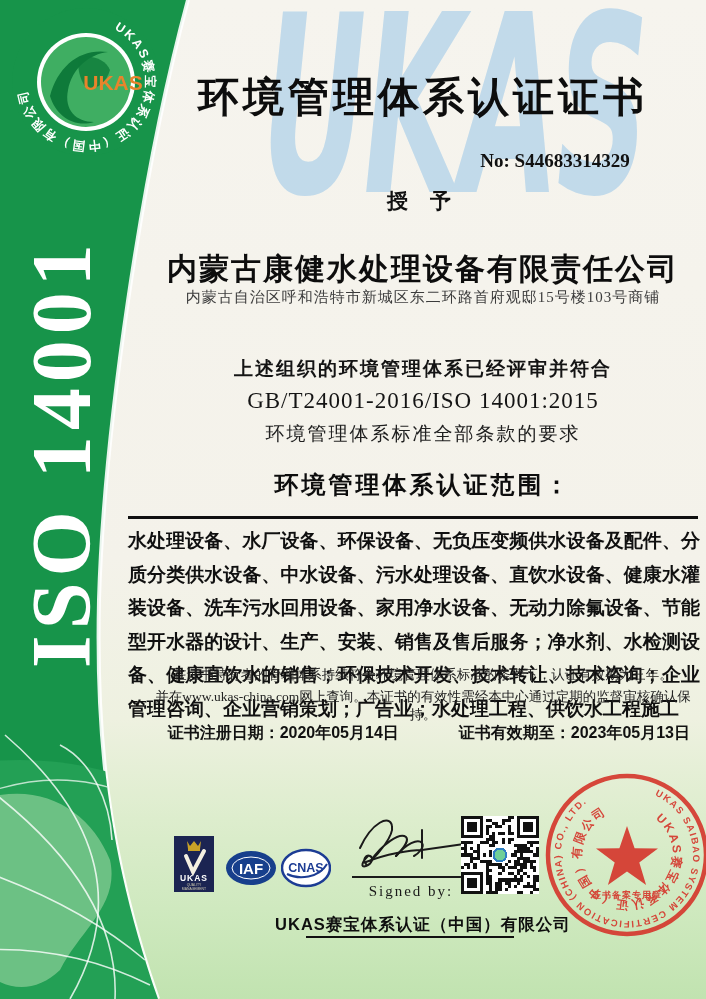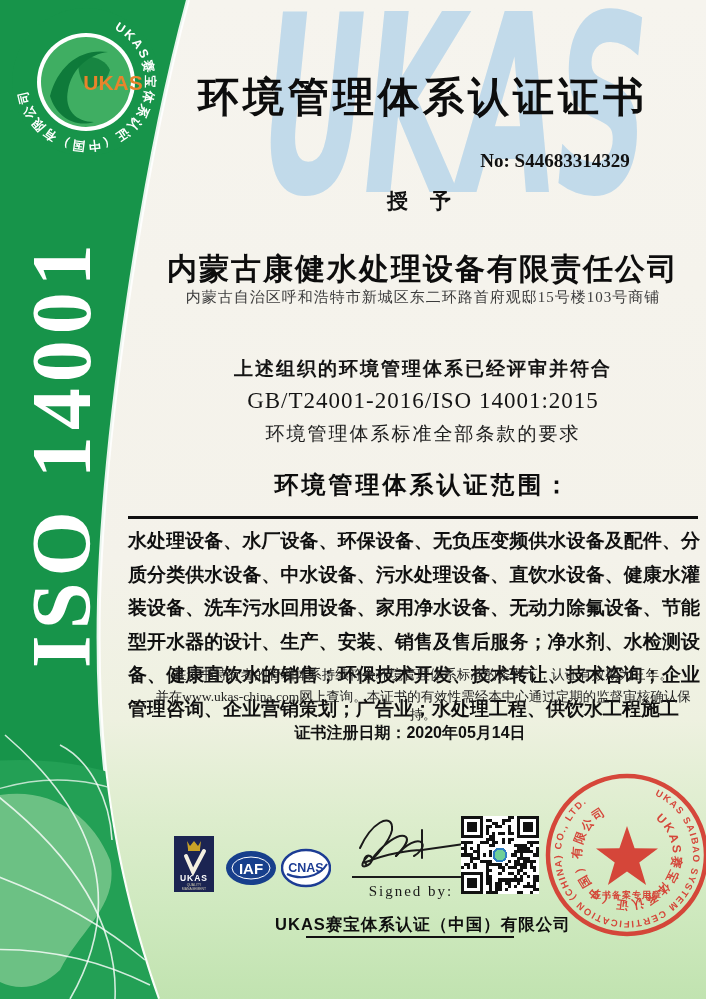--- a/index.html
+++ b/index.html
@@ -27,21 +27,21 @@
   #address{top:288px;font-size:15px;color:#3c3c3c;letter-spacing:1px;}
   #comp1{top:356px;font-size:19px;font-weight:bold;font-family:"Liberation Sans",sans-serif;letter-spacing:2px;color:#141414;}
   #standard{top:388px;font-size:23px;letter-spacing:1px;color:#141414;}
   #comp2{top:421px;font-size:19px;letter-spacing:2px;color:#202020;}
   #scope-head{top:469px;font-size:24px;font-weight:bold;letter-spacing:3px;color:#0d0d0d;}
   #rule{left:128px;top:516px;width:570px;height:3px;background:#101010;z-index:4;}
   #scope-text{left:128px;top:524px;width:572px;font-family:"Liberation Sans",sans-serif;
               font-weight:bold;font-size:19px;line-height:33.5px;text-align:justify;color:#101010;z-index:4;}
   #note1{top:666px;font-size:13.5px;color:#222;}
   #note2{top:688px;font-size:13.5px;color:#222;}
-  #dates{left:130px;top:723px;width:560px;display:flex;justify-content:center;gap:60px;z-index:4;
+  #dates{left:130px;top:723px;width:560px;display:flex;justify-content:flex-end;gap:60px;z-index:4;
          font-family:"Liberation Sans",sans-serif;font-weight:bold;font-size:16px;color:#111;}
   #sig-line{left:352px;top:876px;width:118px;height:2px;background:#1a1a1a;z-index:4;}
   #signed-by{left:348px;top:883px;width:126px;text-align:center;font-size:15px;letter-spacing:2px;color:#1a1a1a;z-index:4;}
   #issuer{top:914px;font-size:16.5px;font-weight:bold;font-family:"Liberation Sans",sans-serif;color:#0e0e0e;letter-spacing:1px;}
   #issuer-underline{left:306px;top:936px;width:208px;height:2px;background:#101010;z-index:4;}
   #website{top:942px;font-size:15.5px;font-weight:bold;font-family:"Liberation Sans",sans-serif;letter-spacing:2px;color:#0e0e0e;}
   #qr-box{left:461px;top:816px;width:78px;height:78px;z-index:4;background:#fff;}
   #seal-svg{left:542px;top:770px;z-index:5;opacity:.92;}
   #ukas-badge{left:174px;top:836px;z-index:4;}
   #iaf-logo{left:225px;top:850px;z-index:4;}
@@ -101,20 +101,21 @@
   <div id="standard" class="abs ctr">GB/T24001-2016/ISO 14001:2015</div>
   <div id="comp2" class="abs ctr">环境管理体系标准全部条款的要求</div>
   <div id="scope-head" class="abs ctr">环境管理体系认证范围：</div>
   <div id="rule" class="abs"></div>
   <div id="scope-text" class="abs">水处理设备、水厂设备、环保设备、无负压变频供水设备及配件、分质分类供水设备、中水设备、污水处理设备、直饮水设备、健康水灌装设备、洗车污水回用设备、家用净水设备、无动力除氟设备、节能型开水器的设计、生产、安装、销售及售后服务；净水剂、水检测设备、健康直饮水的销售；环保技术开发、技术转让、技术咨询；企业管理咨询、企业营销策划；广告业；水处理工程、供饮水工程施工</div>
   <div id="note1" class="abs ctr">在证书持有者的管理体系持续符合环境管理体系标准的条件下，认证有效期为三年。</div>
   <div id="note2" class="abs ctr">并在www.ukas-china.com网上查询。本证书的有效性需经本中心通过定期的监督审核确认保持。</div>
 
   <div id="dates" class="abs">
     <span><span>证书注册日期：</span><span>2020年05月14日</span></span>
+    <span><span>证书有效期至：</span><span>2023年05月13日</span></span>
   </div>
 
   <svg id="ukas-badge" class="abs" width="40" height="56" viewBox="0 0 40 56">
     <rect x="0" y="0" width="40" height="56" fill="#1b2452"></rect>
     <g>
       <path d="M13,5 L16,10 L20,5 L24,10 L27,5 L26,13 L14,13 Z" fill="#c9a227"></path>
       <rect x="14" y="13" width="12" height="2" fill="#c9a227"></rect>
     </g>
     <path d="M12,20 L19,36 L30,15" fill="none" stroke="#f4f0e2" stroke-width="4" stroke-linecap="round"></path>
     <text x="20" y="45" text-anchor="middle" font-family="Liberation Sans, sans-serif" font-size="8.5" font-weight="bold" fill="#ffffff" letter-spacing="1">UKAS</text>

